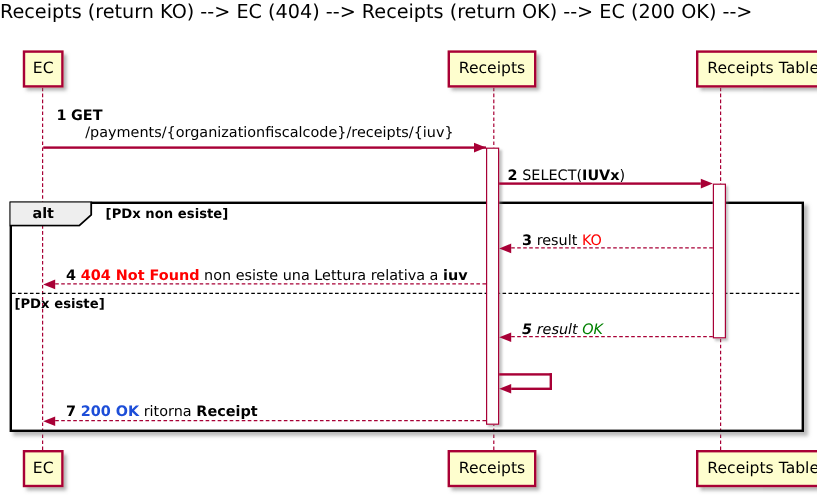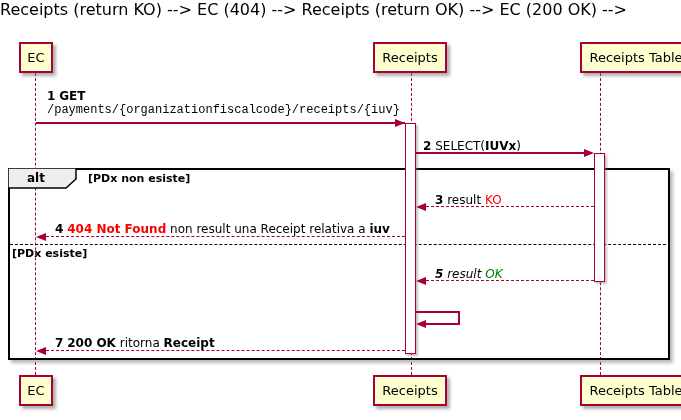--- a/index.html
+++ b/index.html
@@ -61,23 +61,23 @@
     position:absolute;left:10px;top:244px;width:656px;height:0;
     border-top:1.5px dashed #000;z-index:4;
   }
   
   .msg{
     position:absolute;font-size:12px;line-height:14px;z-index:7;white-space:nowrap;
   }
   .msg b{font-weight:bold;}
   .red{color:#FF0000;font-weight:bold;}
   .red-plain{color:#FF0000;}
-  .green{color:#000000;font-weight:bold;text-align:center;}
+  .green{color:#1d4ed8;font-weight:bold;text-align:center;}
   .green-plain{color:#008000;}
-  .indent2{margin-left:0;font-family:Liberation Mono, monospace;}
+  .indent2{margin-left:24px;}
   
   .line-solid{position:absolute;height:0;border-top:2px solid #A80036;z-index:7;}
   .line-dashed{position:absolute;height:0;border-top:1.5px dashed #A80036;z-index:7;}
   .vert-solid{position:absolute;width:0;border-left:2px solid #A80036;z-index:7;}
   .ah{position:absolute;width:0;height:0;z-index:8;}
   .ah-right{border-top:4.5px solid transparent;border-bottom:4.5px solid transparent;border-left:10px solid #A80036;}
   .ah-left{border-top:4.5px solid transparent;border-bottom:4.5px solid transparent;border-right:10px solid #A80036;}
 </style>
 </head>
 <body>
@@ -148,21 +148,21 @@
     <span>result</span>
     <span class="red-plain">KO</span>
   </div>
   <div class="line-dashed" style="left:426px;top:206px;width:168px;"></div>
   <div class="ah ah-left" style="left:416px;top:202.5px;"></div>
 
    EC (404) --&gt;
   <div class="msg" style="left:55px;top:222px;">
     <b>4</b>
     <span class="red">404 Not Found</span>
-    <span>non result una Receipt relativa a</span>
+    <span>non esiste una Lettura relativa a</span>
     <b>iuv</b>
   </div>
   <div class="line-dashed" style="left:46px;top:236px;width:359px;"></div>
   <div class="ah ah-left" style="left:36px;top:232.5px;"></div>
 
    Receipts (return OK) --&gt;
   <div class="msg" style="left:435px;top:267px;font-style:italic;">
     <b>5</b>
     <span>result</span>
     <span class="green-plain">OK</span>

